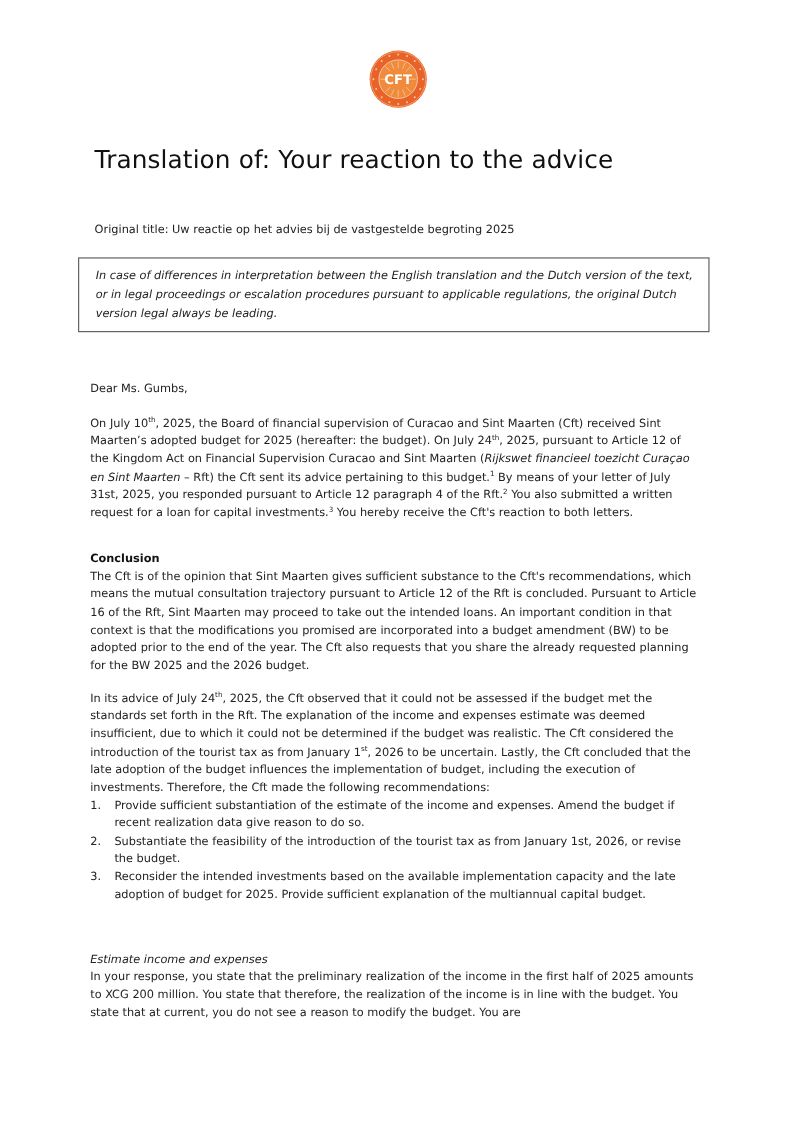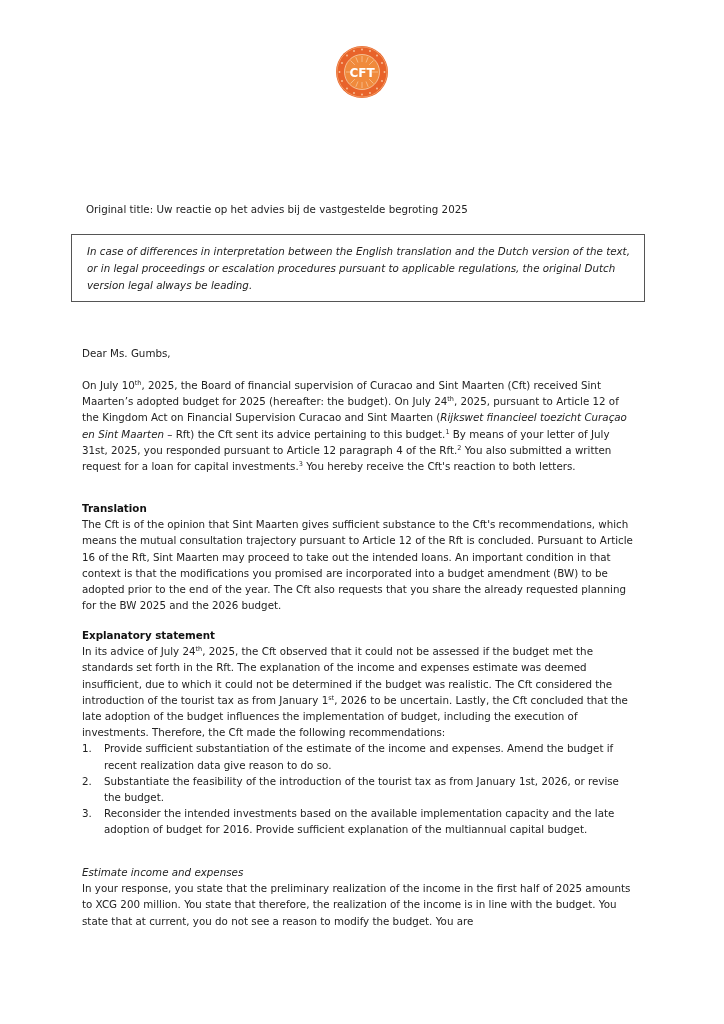--- a/index.html
+++ b/index.html
@@ -132,59 +132,58 @@
       <circle cx="12" cy="43.5" r="0.9"></circle>
       <circle cx="35" cy="48" r="0.9"></circle>
       <circle cx="19" cy="48" r="0.9"></circle>
       <circle cx="27" cy="49.5" r="0.9"></circle>
     </g>
     <text x="27" y="31.5" text-anchor="middle" font-family="DejaVu Sans, sans-serif" font-weight="bold" font-size="12" fill="#ffffff">CFT</text>
   </svg>
 </div>
 
 <h1 class="title">
-  <br>
+  <span>Translation of: Your reaction to the advice</span><br>
 </h1>
 
 <div class="orig-title">Original title: Uw reactie op het advies bij de vastgestelde begroting 2025</div>
 
 <div class="disclaimer">In case of differences in interpretation between the English translation and the Dutch version of the text, or in legal proceedings or escalation procedures pursuant to applicable regulations, the original Dutch version legal always be leading.</div>
 
 <div class="body-text" style="top: 345px;">
   <p>Dear Ms. Gumbs,</p>
 </div>
 
 <div class="body-text" style="top: 377px;">
   <p>
     <span>On July 10</span><sup>th</sup><span>, 2025, the Board of financial supervision of Curacao and Sint Maarten (Cft) received Sint Maarten’s adopted budget for 2025 (hereafter: the budget). On July 24</span><sup>th</sup><span>, 2025, pursuant to Article 12 of the Kingdom Act on Financial Supervision Curacao and Sint Maarten (</span><i>Rijkswet financieel toezicht Curaçao en Sint Maarten</i><span> – Rft) the Cft sent its advice pertaining to this budget.</span><sup>1</sup><span> By means of your letter of July 31st, 2025, you responded pursuant to Article 12 paragraph 4 of the Rft.</span><sup>2</sup><span> You also submitted a written request for a loan for capital investments.</span><sup>3</sup><span> You hereby receive the Cft's reaction to both letters.</span>
   </p>
 </div>
 
 <div class="body-text" style="top: 500px;">
-  <p class="heading">Translation</p>
+  <p class="heading">Conclusion</p>
   <p>The Cft is of the opinion that Sint Maarten gives sufficient substance to the Cft's recommendations, which means the mutual consultation trajectory pursuant to Article 12 of the Rft is concluded. Pursuant to Article 16 of the Rft, Sint Maarten may proceed to take out the intended loans. An important condition in that context is that the modifications you promised are incorporated into a budget amendment (BW) to be adopted prior to the end of the year. The Cft also requests that you share the already requested planning for the BW 2025 and the 2026 budget.</p>
 </div>
 
 <div class="body-text" style="top: 627px;">
-  <p class="heading">Explanatory statement</p>
   <p>
     <span>In its advice of July 24</span><sup>th</sup><span>, 2025, the Cft observed that it could not be assessed if the budget met the standards set forth in the Rft. The explanation of the income and expenses estimate was deemed insufficient, due to which it could not be determined if the budget was realistic. The Cft considered the introduction of the tourist tax as from January 1</span><sup>st</sup><span>, 2026 to be uncertain. Lastly, the Cft concluded that the late adoption of the budget influences the implementation of budget, including the execution of investments. Therefore, the Cft made the following recommendations:</span>
   </p>
   <ol class="recs">
     <li>
       <span class="num">1.</span>
       <span>Provide sufficient substantiation of the estimate of the income and expenses. Amend the budget if recent realization data give reason to do so.</span>
     </li>
     <li>
       <span class="num">2.</span>
       <span>Substantiate the feasibility of the introduction of the tourist tax as from January 1st, 2026, or revise the budget.</span>
     </li>
     <li>
       <span class="num">3.</span>
-      <span>Reconsider the intended investments based on the available implementation capacity and the late adoption of budget for 2016. Provide sufficient explanation of the multiannual capital budget.</span>
+      <span>Reconsider the intended investments based on the available implementation capacity and the late adoption of budget for 2025. Provide sufficient explanation of the multiannual capital budget.</span>
     </li>
   </ol>
 </div>
 
 <div class="body-text" style="top: 864px;">
   <p class="subheading">Estimate income and expenses</p>
   <p>In your response, you state that the preliminary realization of the income in the first half of 2025 amounts to XCG 200 million. You state that therefore, the realization of the income is in line with the budget. You state that at current, you do not see a reason to modify the budget. You are</p>
 </div>
 
 </body></html>

